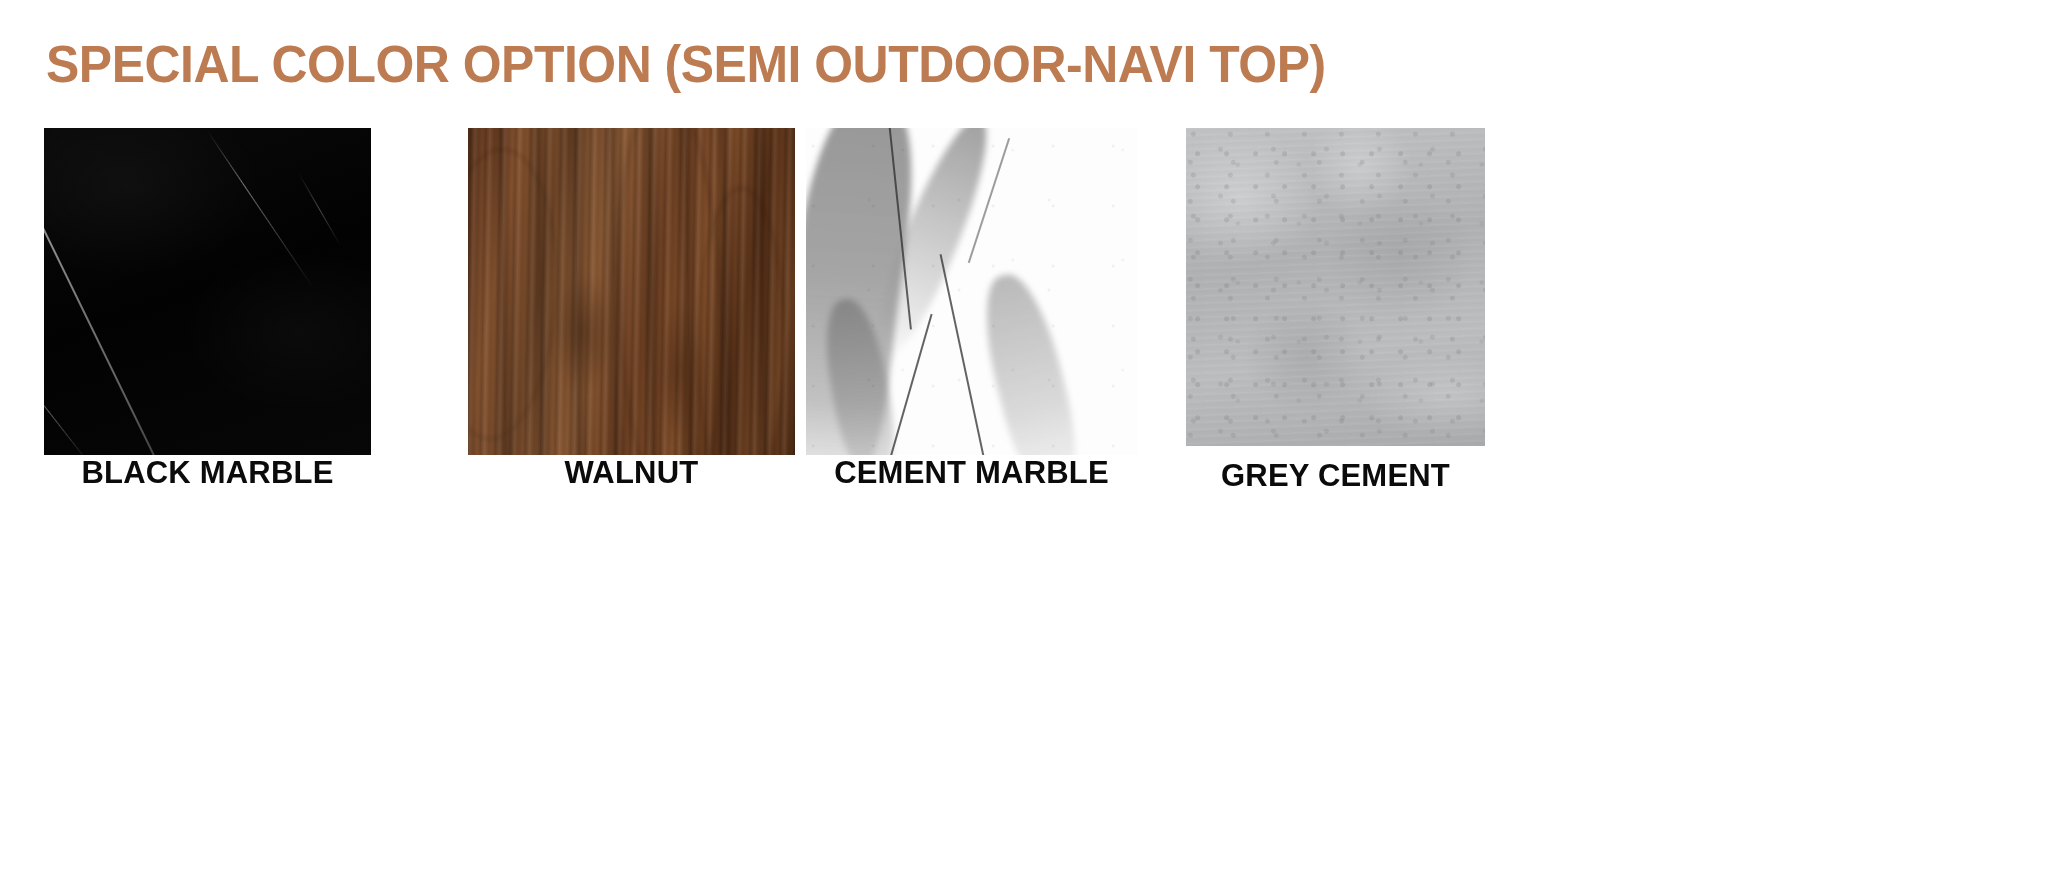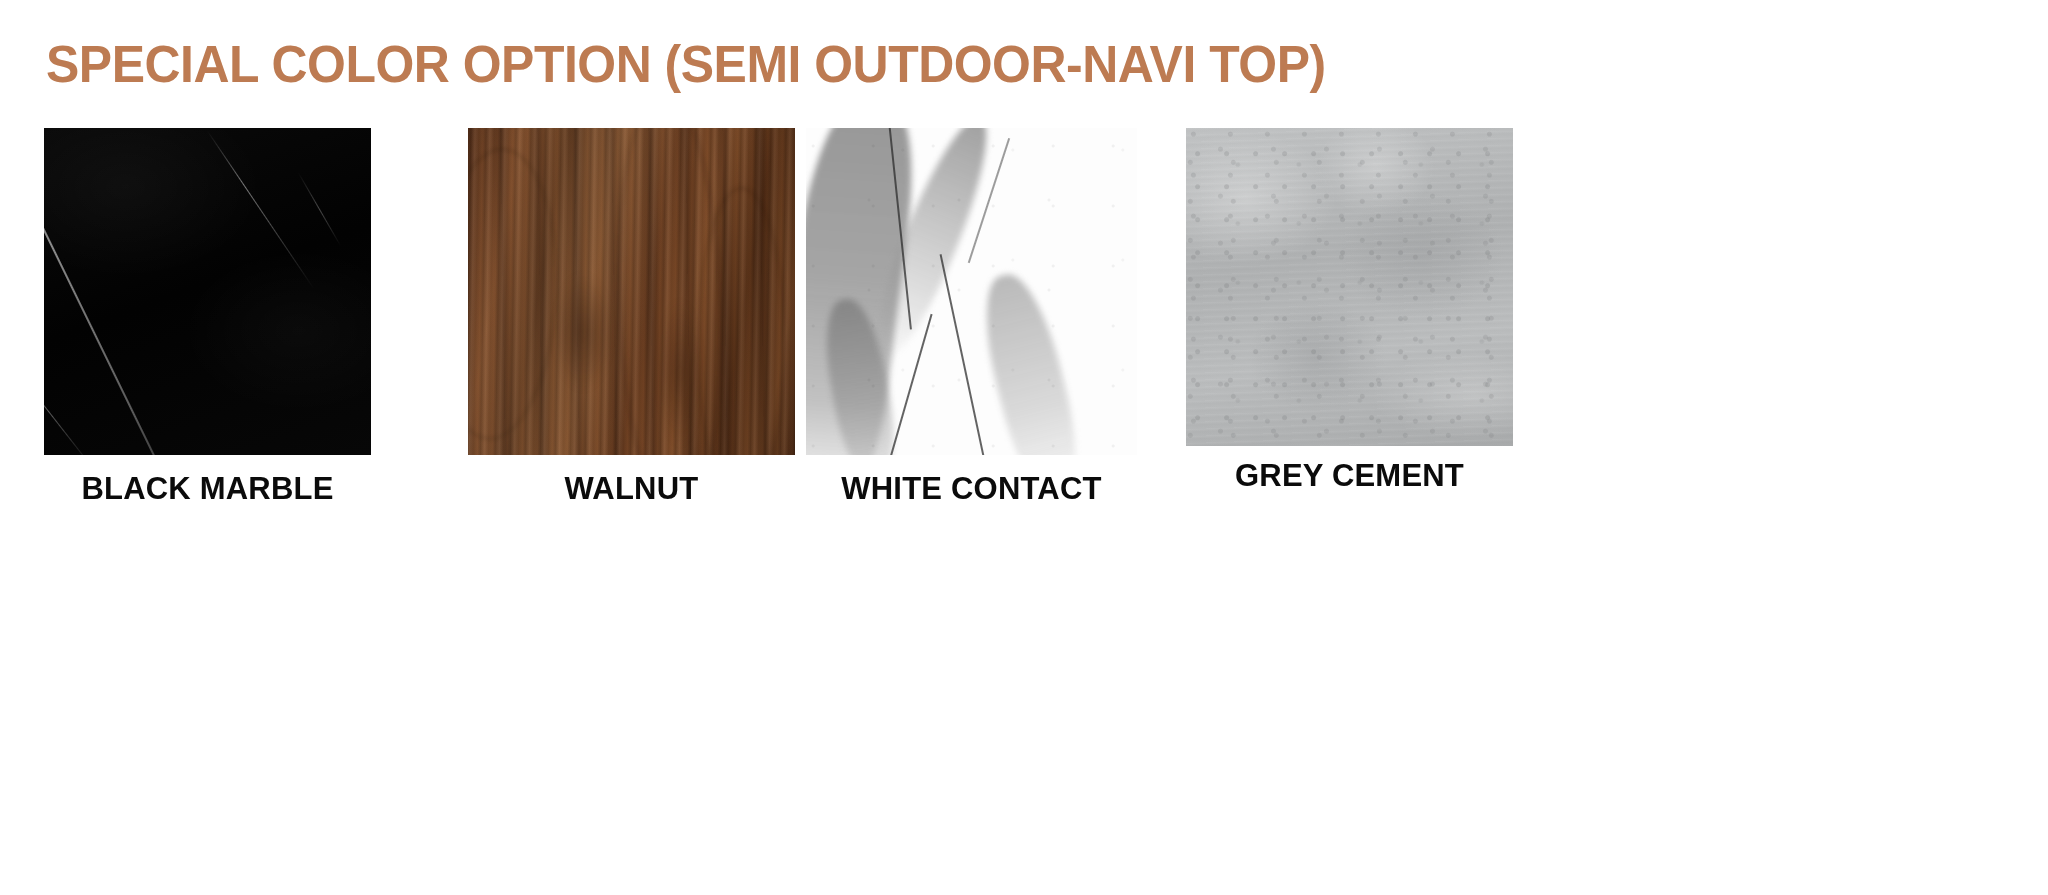--- a/index.html
+++ b/index.html
@@ -47,33 +47,32 @@
 
   .swatch-cell {
     position: absolute;
     top: 0;
     width: 330px;
   }
 
   .swatch-cell.cell-0 { left: 44px;   width: 327px; }
   .swatch-cell.cell-1 { left: 420px;  width: 327px; padding-left: 48px; }
   .swatch-cell.cell-2 { left: 806px;  width: 331px; }
-  .swatch-cell.cell-3 { left: 1186px; width: 327px; }
+  .swatch-cell.cell-3 { left: 1186px; width: 299px; }
 
   .swatch-tile {
     width: 100%;
     height: 327px;
     position: relative;
     overflow: hidden;
   }
 
   .swatch-cell.cell-3 .swatch-tile { height: 318px; }
 
   .swatch-label {
-    margin-top: 16px;
     text-align: center;
     font-size: 31px;
     line-height: 36px;
     font-weight: bold;
     color: #0b0b0b;
     letter-spacing: 0.2px;
     white-space: nowrap;
   }
   .swatch-cell.cell-3 .swatch-label { margin-top: 12px; }
 
@@ -338,21 +337,21 @@
         <span class="wv band-left"></span>
         <span class="wv band-left2"></span>
         <span class="wv band-mid"></span>
         <span class="wv band-right"></span>
         <span class="crack c1"></span>
         <span class="crack c2"></span>
         <span class="crack c3"></span>
         <span class="crack c4"></span>
         <span class="speck"></span>
       </div>
-      <div class="swatch-label">WHITE CONTACT</div>
+      <div class="swatch-label">CEMENT MARBLE</div>
     </div>
 
     <div class="swatch-cell cell-3">
       <div class="swatch-tile tex-grey-cement">
         <span class="mottle"></span>
         <span class="streak"></span>
       </div>
       <div class="swatch-label">GREY CEMENT</div>
     </div>
 

